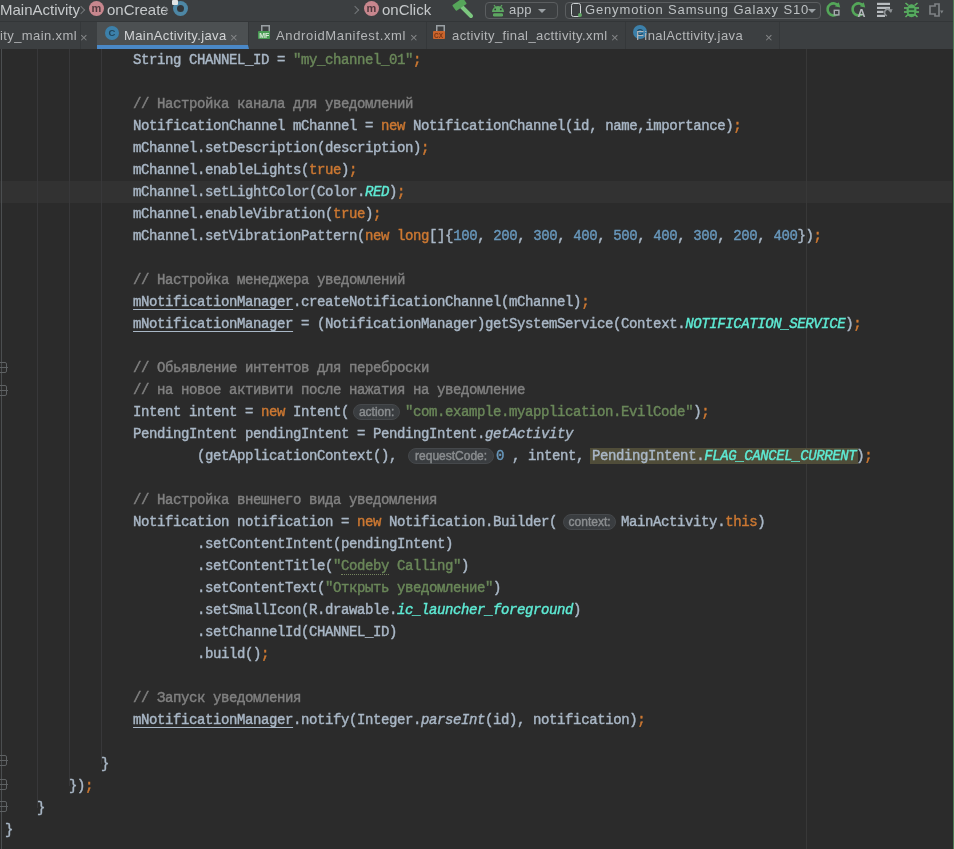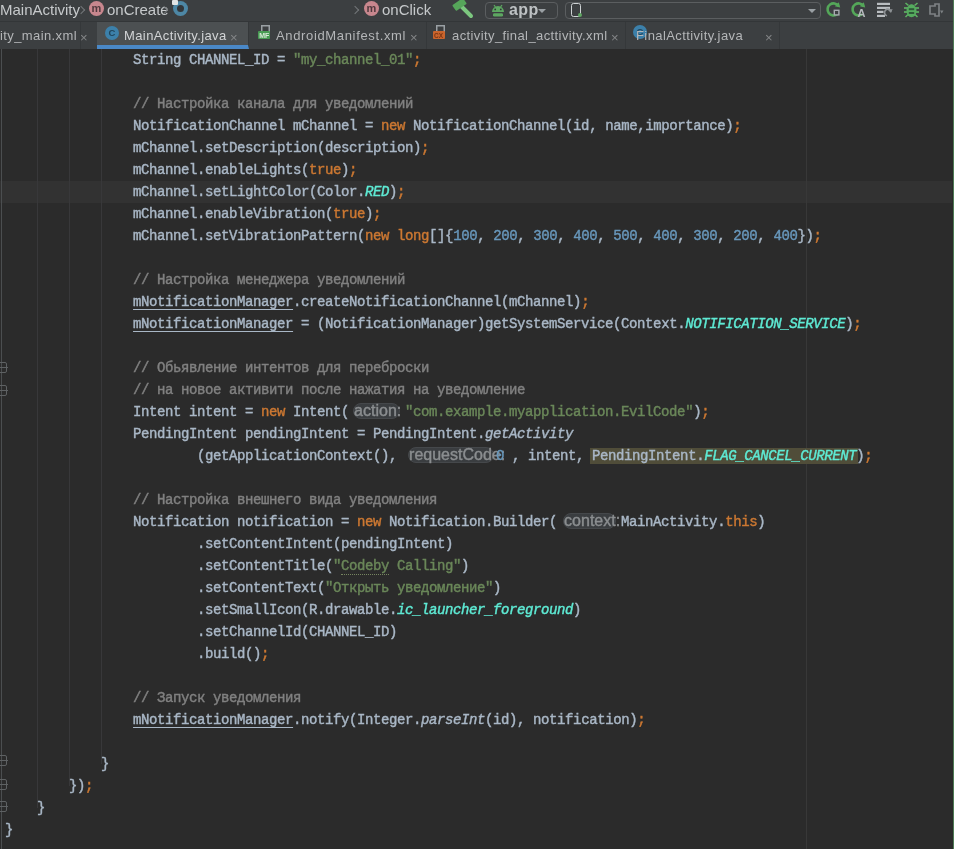--- a/index.html
+++ b/index.html
@@ -5,41 +5,41 @@
   html,body{margin:0;padding:0;background:#2b2b2b;}
   #app{position:relative;width:954px;height:849px;overflow:hidden;background:#2b2b2b;
        font-family:"Liberation Sans",sans-serif;}
   
   #navbar{position:absolute;left:0;top:0;width:954px;height:22px;background:#3c3f41;border-bottom:1px solid #333638;box-sizing:border-box;}
   .bc{position:absolute;top:0;height:22px;line-height:20px;color:#c6c9cb;font-size:15px;white-space:nowrap;}
   .chev{position:absolute;top:7px;width:5px;height:5px;border-right:1.3px solid #73777a;border-top:1.3px solid #73777a;transform:rotate(45deg);}
   .mic{position:absolute;top:1px;width:15px;height:15px;border-radius:50%;background:#c8878e;color:#503a3e;font-size:11px;line-height:15px;text-align:center;font-weight:bold;}
   
   .tbbox{position:absolute;top:2px;height:17px;border:1px solid #5b5e60;border-radius:4px;box-sizing:border-box;}
-  .tbtext{position:absolute;top:1px;color:#bdc1c3;font-size:16px;line-height:17px;white-space:nowrap;letter-spacing:0.4px;font-weight:bold;}
+  .tbtext{position:absolute;top:1px;color:#bdc1c3;font-size:13px;line-height:17px;white-space:nowrap;letter-spacing:0.4px;}
   .caret{position:absolute;width:0;height:0;border-left:4px solid transparent;border-right:4px solid transparent;border-top:4px solid #9aa0a4;}
   
   #tabbar{position:absolute;left:0;top:22px;width:954px;height:27px;background:#3c3f41;}
   .tab{position:absolute;top:0;height:27px;box-sizing:border-box;border-right:1px solid #35383a;}
   .tabtext{position:absolute;top:6px;font-size:13px;color:#b4b6b8;white-space:nowrap;letter-spacing:0.4px;}
   .tabx{position:absolute;top:9px;font-size:13px;color:#848688;line-height:13px;}
   
   #editor{position:absolute;left:0;top:49px;width:954px;height:800px;background:#2b2b2b;}
   .vline{position:absolute;width:1px;background:#38383a;}
   .codeline{position:absolute;left:5px;height:22px;line-height:22px;font-family:"Liberation Mono",monospace;font-size:14px;letter-spacing:-0.4px;white-space:pre;color:#a9b7c6;-webkit-text-stroke:0.42px;}
   .kw{color:#cc7832;}
   .str{color:#6a8759;}
   .cmt{color:#808080;}
   .num{color:#6897bb;}
   .pur{color:#5eead4;font-style:italic;}
   .itg{font-style:italic;}
   .sc{color:#cc7832;}
   .und{text-decoration:underline;text-underline-offset:3px;}
   .typo{border-bottom:1px dotted #76855f;}
-  .badge{display:inline-block;background:#3a3d40;color:#8b8e90;border:1px solid #45484b;border-radius:8px;height:16px;line-height:14px;box-sizing:border-box;text-align:center;font-family:"Liberation Sans",sans-serif;font-size:16px;letter-spacing:0;vertical-align:0px;}
+  .badge{display:inline-block;background:#3a3d40;color:#8b8e90;border:1px solid #45484b;border-radius:8px;height:16px;line-height:14px;box-sizing:border-box;text-align:center;font-family:"Liberation Sans",sans-serif;font-size:12px;letter-spacing:0;vertical-align:0px;}
   .hl{background:#504d39;box-shadow:2px 0 0 #504d39,-2px 0 0 #504d39;}
   .fold{position:absolute;left:-4px;width:11px;height:11px;border:1.4px solid #5e6163;border-radius:2px;box-sizing:border-box;}
   .fold:after{content:"";position:absolute;left:-2px;right:-2px;top:4px;height:1.4px;background:#5e6163;}
 </style>
 </head>
 <body>
 <div id="app">
 
   <div id="navbar">
     <span class="bc" style="left:0;">MainActivity</span>
@@ -67,20 +67,21 @@
       <line x1="5" y1="2" x2="6.4" y2="3.8" stroke="#5da861" stroke-width="1.2"></line>
       <line x1="13" y1="2" x2="11.6" y2="3.8" stroke="#5da861" stroke-width="1.2"></line>
       <rect x="4" y="10.2" width="10" height="3.4" rx="1.4" fill="#5da861"></rect>
     </svg>
     <span class="tbtext" style="left:509px;">app</span>
     <span class="caret" style="left:538px;top:9px;"></span>
 
     <div class="tbbox" style="left:565px;width:256px;"></div>
     <span style="position:absolute;left:571px;top:3px;width:10px;height:14px;border:1.5px solid #ced2d4;border-radius:2.5px;box-sizing:border-box;"></span>
     <span style="position:absolute;left:578px;top:13px;width:4px;height:4px;border-radius:50%;background:#5fa762;"></span>
+    <span class="tbtext" style="left:585px;letter-spacing:0.85px;">Genymotion Samsung Galaxy S10</span>
     <span class="caret" style="left:808px;top:9px;"></span>
 
     <svg style="position:absolute;left:825px;top:1px;" width="17" height="18" viewBox="0 0 17 18">
       <path d="M12.2 13.2 A6 6 0 1 1 13.5 5" fill="none" stroke="#54a759" stroke-width="2.6"></path>
       <path d="M13.8 1.2 l1.4 5.4 -5.4 -1.4 z" fill="#54a759"></path>
       <rect x="8.6" y="8.6" width="6" height="6" fill="#a6abaf"></rect>
       <rect x="10" y="10" width="3.2" height="3.2" fill="#3c3f41"></rect>
     </svg>
     <svg style="position:absolute;left:850px;top:1px;" width="17" height="18" viewBox="0 0 17 18">
       <path d="M12.2 13.2 A6 6 0 1 1 13.5 5" fill="none" stroke="#54a759" stroke-width="2.6"></path>

